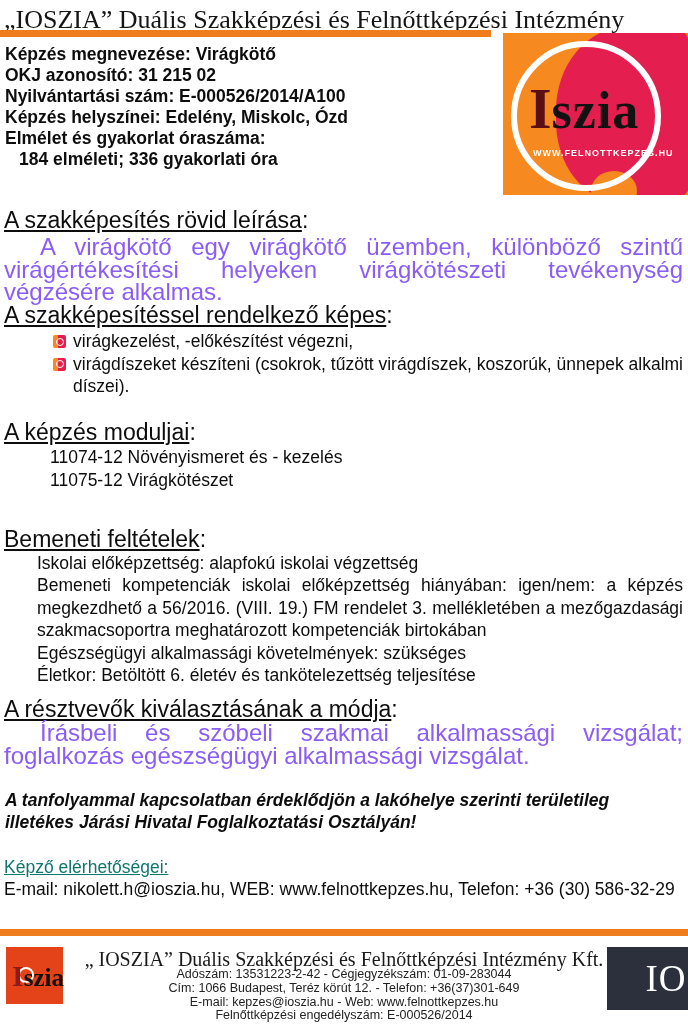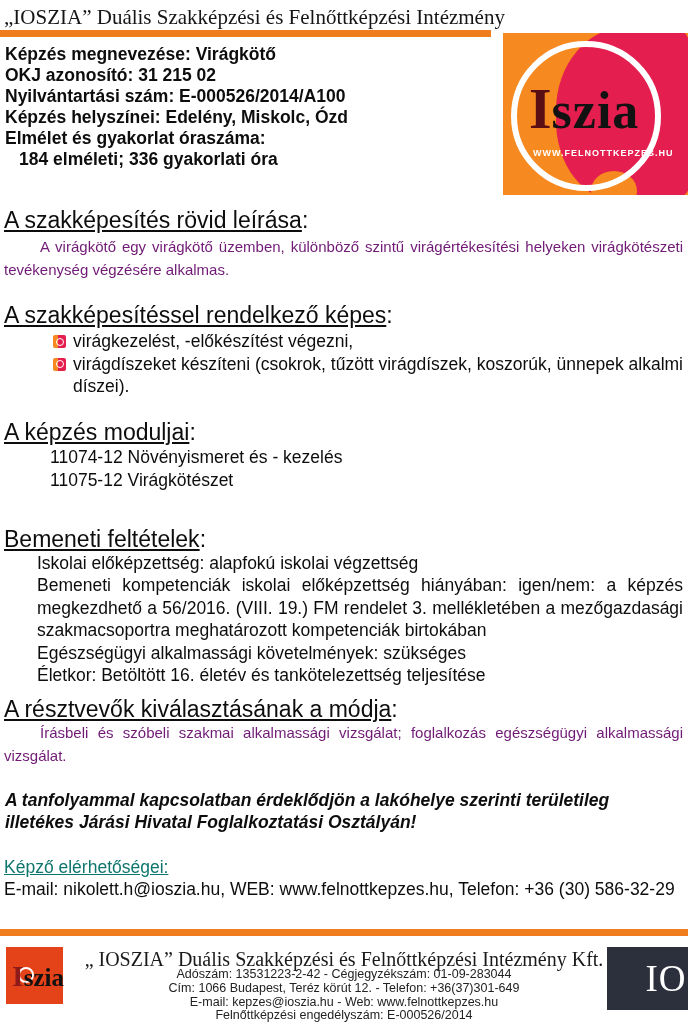--- a/index.html
+++ b/index.html
@@ -1,40 +1,40 @@
 <!DOCTYPE html>
 <html lang="hu"><head>
 <meta charset="utf-8">
 <style>
   html,body { margin:0; padding:0; }
   body { width:688px; height:1024px; background:#ffffff; font-family:"Liberation Sans", sans-serif; color:#111; }
   #page { position:relative; width:688px; height:1024px; background:#fff; overflow:hidden; }
 
   
-  .header-title { position:absolute; left:4px; top:5px; font-family:"Liberation Serif", serif; font-size:21px; color:#151515; white-space:nowrap; }
+  .header-title { position:absolute; left:4px; top:5px; font-family:"Liberation Serif", serif; font-size:26px; color:#151515; white-space:nowrap; }
   .header-bar { position:absolute; left:0; top:30px; width:491px; height:7px; background:#EF7D1E; }
 
   
   .logo-main { position:absolute; left:503px; top:33px; width:185px; height:162px; background:#F6891F; overflow:hidden; }
   .logo-blob { position:absolute; right:-4px; top:-6px; width:136px; height:174px; background:#E41E4F; border-radius:52% 14% 16% 46% / 48% 16% 14% 46%; }
   .logo-dot { position:absolute; left:88px; bottom:-16px; width:46px; height:40px; background:#F6891F; border-radius:50%; }
   .logo-ring { position:absolute; left:8px; top:8px; width:138px; height:138px; border:6px solid #ffffff; border-radius:50%; }
   .logo-text { position:absolute; left:26px; top:42px; white-space:nowrap; font-family:"Liberation Serif", serif; font-weight:bold; }
   .logo-text .li { font-size:58px; color:#5a0f14; }
   .logo-text .lszia { font-size:52px; color:#121212; letter-spacing:1px; }
   .logo-site { position:absolute; left:30px; top:115px; font-size:9px; font-weight:bold; color:#ffffff; letter-spacing:1px; white-space:nowrap; }
 
   
   .course-block { position:absolute; left:5px; top:44px; width:494px; font-size:17.5px; font-weight:bold; line-height:21px; color:#0d0d0d; }
   .course-block .indent { padding-left:14px; }
 
   
   .sec-h { position:absolute; left:4px; font-size:23px; color:#0d0d0d; white-space:nowrap; }
   .sec-h .u { text-decoration:underline; }
-  .body-p { position:absolute; font-size:15px; line-height:22.5px; color:#701a75; text-align:justify; }
+  .body-p { position:absolute; font-size:24px; line-height:22.5px; color:#8b5cf6; text-align:justify; }
   .ti { text-indent:36px; }
 
   .bullets { position:absolute; left:53px; top:330px; width:630px; }
   .bullet-li { position:relative; padding-left:20px; font-size:17.5px; line-height:22.5px; text-align:justify; color:#0d0d0d; }
   .bullet-icon { position:absolute; left:0; top:5px; width:13px; height:13px; background:linear-gradient(90deg,#F6891F 42%, #E41E4F 42%); border-radius:2px; }
   .bullet-icon::after { content:""; position:absolute; left:2.5px; top:2.5px; width:6px; height:6px; border:1.5px solid #fff; border-radius:50%; }
 
   .modules { position:absolute; left:50px; top:446px; font-size:17.5px; line-height:22.5px; color:#0d0d0d; }
 
   .bemeneti-block { position:absolute; left:37px; top:552px; width:646px; font-size:17.5px; line-height:22.4px; text-align:justify; color:#0d0d0d; }
@@ -100,21 +100,21 @@
   <div class="modules">
     <div>11074-12 Növényismeret és - kezelés</div>
     <div>11075-12 Virágkötészet</div>
   </div>
 
   <div class="sec-h" style="top:526px;"><span class="u">Bemeneti feltételek</span><span>:</span></div>
   <div class="bemeneti-block">
     <p>Iskolai előképzettség: alapfokú iskolai végzettség</p>
     <p><span>Bemeneti kompetenciák iskolai előképzettség hiányában: </span><span class="u-inline">igen</span><span>/nem: a képzés megkezdhető a 56/2016. (VIII. 19.) FM rendelet 3. mellékletében a mezőgazdasági szakmacsoportra meghatározott kompetenciák birtokában</span></p>
     <p>Egészségügyi alkalmassági követelmények: szükséges</p>
-    <p>Életkor: Betöltött 16. életév és tankötelezettség teljesítése</p>
+    <p>Életkor: Betöltött 6. életév és tankötelezettség teljesítése</p>
   </div>
 
   <div class="sec-h" style="top:696px;"><span class="u">A résztvevők kiválasztásának a módja</span><span>:</span></div>
   <div class="body-p ti" style="left:4px; top:722px; width:679px;">Írásbeli és szóbeli szakmai alkalmassági vizsgálat; foglalkozás egészségügyi alkalmassági vizsgálat.</div>
 
   <div class="notice">A tanfolyammal kapcsolatban érdeklődjön a lakóhelye szerinti területileg illetékes Járási Hivatal Foglalkoztatási Osztályán!</div>
 
   <div class="contact-h">Képző elérhetőségei:</div>
   <div class="contact-line"><span>E-mail: nikolett.h@ioszia.hu, WEB: </span><span class="u-inline">www.felnottkepzes.hu,</span><span> Telefon: +36 (30) 586-32-29</span></div>
 

